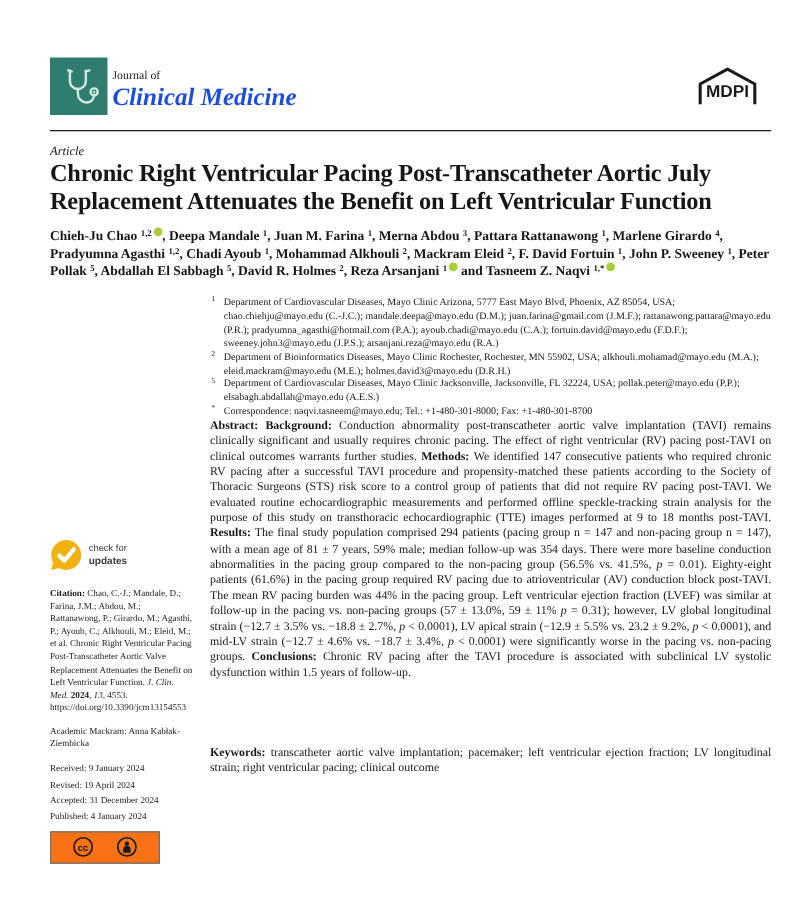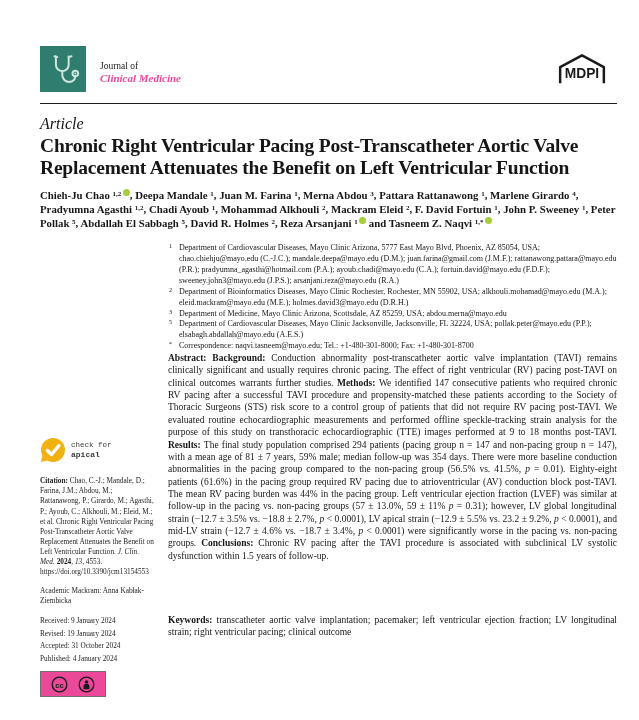--- a/index.html
+++ b/index.html
@@ -10,32 +10,32 @@
     font-family:"Liberation Serif", serif;
     overflow:hidden;
   }
   .page { width:639px; height:720px; padding:0 22px 0 40px; }
 
   
   .header {
     display:flex; justify-content:space-between; align-items:flex-start;
     padding-top:46px; padding-bottom:9px; border-bottom:1.4px solid #1b1b1b;
   }
-  .brand { display:flex; align-items:center; gap:14px; }
+  .brand { display:flex; align-items:center; gap:4px; }
   .brand-logo {
     width:46px; height:46px; background:#2e7d6e;
     display:flex; align-items:center; justify-content:center;
   }
   .brand-text { padding-top:8px; }
   .brand-pre { font-size:9.5px; color:#222; line-height:1.1; }
-  .brand-name { font-size:11px; font-weight:bold; font-style:italic; color:#ec4899; line-height:1.2; }
+  .brand-name { font-size:20px; font-weight:bold; font-style:italic; color:#1d4ed8; line-height:1.2; }
   .mdpi { margin-top:6px; margin-right:6px; }
 
   
-  .type-label { margin-top:11px; font-style:italic; font-size:16px; }
+  .type-label { margin-top:11px; font-style:italic; font-size:10px; }
   .title { margin-top:2px; font-size:19.5px; font-weight:bold; line-height:1.13; letter-spacing:-0.2px; }
   .authors { margin-top:9px; font-size:10.8px; font-weight:bold; line-height:1.3; }
   .authors .ssup { font-size:7px; position:relative; top:-3.5px; }
   .orcid {
     display:inline-block; width:7px; height:7px; border-radius:50%;
     background:#a6ce39; position:relative; top:-3px; margin-left:1.5px;
   }
 
   
   .main { display:flex; margin-top:13px; }
@@ -48,30 +48,30 @@
   .aff .m { position:absolute; left:1px; top:-1px; font-size:6.2px; }
 
   
   .abstract { font-size:9.5px; line-height:1.3; text-align:justify; }
   .keywords { margin-top:52px; font-size:9.5px; line-height:1.3; text-align:justify; }
   .sb { font-weight:bold; }
   .si { font-style:italic; }
 
   
   .updates { margin-top:194px; display:flex; align-items:center; gap:5px; cursor:pointer; }
-  .updates-text { font-family:Liberation Mono, monospace; color:#3c3c3c; font-size:7.5px; line-height:1.15; }
+  .updates-text { font-family:Liberation Sans, sans-serif; color:#3c3c3c; font-size:7.5px; line-height:1.15; }
   .updates-text .l2 { font-weight:bold; font-size:8px; }
   .citation { margin-top:13px; }
   .citation .sb { font-weight:bold; }
   .editor { margin-top:9px; }
   .dates { margin-top:10px; }
   .dates div { margin-bottom:2.6px; }
   .license {
-    margin-top:7px; width:66px; height:26px;
-    background:#ec4899; border:1.6px solid #6f6f6f;
+    margin-top:7px; width:88px; height:26px;
+    background:#f97316; border:1.6px solid #6f6f6f;
     display:flex; align-items:center; justify-content:space-evenly;
   }
 
   .doi-link { cursor:pointer; }
 </style>
 </head>
 <body>
 
 <div class="page">
 
@@ -95,67 +95,66 @@
     </div>
     <div class="mdpi">
       <svg width="58" height="38" viewBox="0 0 60 40">
         <polyline points="7,33 7,16 30,3.5 53,16 53,33" fill="none" stroke="#1a1a1a" stroke-width="2.6" stroke-linejoin="round"></polyline>
         <text x="30" y="27" text-anchor="middle" font-family="Liberation Sans, sans-serif" font-size="14.5" font-weight="bold" fill="#1a1a1a">MDPI</text>
       </svg>
     </div>
   </div>
 
   <div class="type-label">Article</div>
-  <h1 class="title">Chronic Right Ventricular Pacing Post-Transcatheter Aortic Valve Replacement Attenuates the Benefit on Left Ventricular Function</h1>
+  <h1 class="title">Chronic Right Ventricular Pacing Post-Transcatheter Aortic July Replacement Attenuates the Benefit on Left Ventricular Function</h1>
   <div class="authors" id="authors"><span>Chieh-Ju Chao </span><span class="ssup">1,2</span><span class="orcid"></span>, <span>Deepa Mandale </span><span class="ssup">1</span>, <span>Juan M. Farina </span><span class="ssup">1</span>, <span>Merna Abdou </span><span class="ssup">3</span>, <span>Pattara Rattanawong </span><span class="ssup">1</span>, <span>Marlene Girardo </span><span class="ssup">4</span>, <span>Pradyumna Agasthi </span><span class="ssup">1,2</span>, <span>Chadi Ayoub </span><span class="ssup">1</span>, <span>Mohammad Alkhouli </span><span class="ssup">2</span>, <span>Mackram Eleid </span><span class="ssup">2</span>, <span>F. David Fortuin </span><span class="ssup">1</span>, <span>John P. Sweeney </span><span class="ssup">1</span>, <span>Peter Pollak </span><span class="ssup">5</span>, <span>Abdallah El Sabbagh </span><span class="ssup">5</span>, <span>David R. Holmes </span><span class="ssup">2</span>, <span>Reza Arsanjani </span><span class="ssup">1</span><span class="orcid"></span> and <span>Tasneem Z. Naqvi </span><span class="ssup">1,*</span><span class="orcid"></span></div>
 
   <div class="main">
 
     <div class="sidebar">
       <div class="updates">
         <svg width="26" height="26" viewBox="0 0 26 26">
           <circle cx="13" cy="13" r="12" fill="#f1b211"></circle>
           <path d="M2.2 19 L1 25 L7.5 23.4 Z" fill="#f1b211"></path>
           <path d="M7.5 13.5 L11.5 17.5 L19 8.5" fill="none" stroke="#ffffff" stroke-width="3.4" stroke-linecap="round" stroke-linejoin="round"></path>
         </svg>
         <div class="updates-text">
           <div class="l1">check for</div>
-          <div class="l2">apical</div>
+          <div class="l2">updates</div>
         </div>
       </div>
 
       <div class="citation"><span class="sb">Citation: </span><span>Chao, C.-J.; Mandale, D.; Farina, J.M.; Abdou, M.; Rattanawong, P.; Girardo, M.; Agasthi, P.; Ayoub, C.; Alkhouli, M.; Eleid, M.; et al. Chronic Right Ventricular Pacing Post-Transcatheter Aortic Valve Replacement Attenuates the Benefit on Left Ventricular Function. </span><span class="si">J. Clin. Med. </span><span class="sb">2024</span><span>, </span><span class="si">13</span><span>, 4553. </span><span class="doi-link">https://doi.org/10.3390/jcm13154553</span></div>
 
       <div class="editor">Academic Mackram: Anna Kabłak-Ziembicka</div>
 
       <div class="dates" id="dates">
           <div>Received: 9 January 2024</div>
-          <div>Revised: 19 January 2024</div>
-          <div>Accepted: 31 October 2024</div>
+          <div>Revised: 19 April 2024</div>
+          <div>Accepted: 31 December 2024</div>
           <div>Published: 4 January 2024</div>
         </div>
 
       <div class="license">
         <svg width="17" height="17" viewBox="0 0 20 20">
           <circle cx="10" cy="10" r="8.6" fill="none" stroke="#1a1a1a" stroke-width="1.6"></circle>
           <text x="10" y="13.6" text-anchor="middle" font-family="Liberation Sans, sans-serif" font-size="9" font-weight="bold" fill="#1a1a1a">cc</text>
         </svg>
         <svg width="17" height="17" viewBox="0 0 20 20">
           <circle cx="10" cy="10" r="8.6" fill="none" stroke="#1a1a1a" stroke-width="1.6"></circle>
           <circle cx="10" cy="7" r="2.1" fill="#1a1a1a"></circle>
           <path d="M6.5 15.5 v-3.2 a3.5 3.1 0 0 1 7 0 V15.5" fill="#1a1a1a"></path>
         </svg>
       </div>
     </div>
 
     <div class="content">
       <div class="affs" id="affs">
           <div class="aff"><span class="m">1</span><span>Department of Cardiovascular Diseases, Mayo Clinic Arizona, 5777 East Mayo Blvd, Phoenix, AZ 85054, USA; chao.chiehju@mayo.edu (C.-J.C.); mandale.deepa@mayo.edu (D.M.); juan.farina@gmail.com (J.M.F.); rattanawong.pattara@mayo.edu (P.R.); pradyumna_agasthi@hotmail.com (P.A.); ayoub.chadi@mayo.edu (C.A.); fortuin.david@mayo.edu (F.D.F.); sweeney.john3@mayo.edu (J.P.S.); arsanjani.reza@mayo.edu (R.A.)</span></div>
           <div class="aff"><span class="m">2</span><span>Department of Bioinformatics Diseases, Mayo Clinic Rochester, Rochester, MN 55902, USA; alkhouli.mohamad@mayo.edu (M.A.); eleid.mackram@mayo.edu (M.E.); holmes.david3@mayo.edu (D.R.H.)</span></div>
-          <div class="aff"><span class="m">3</span><span>Department of Medicine, Mayo Clinic Arizona, Scottsdale, AZ 85259, USA; abdou.merna@mayo.edu</span></div>
           <div class="aff"><span class="m">5</span><span>Department of Cardiovascular Diseases, Mayo Clinic Jacksonville, Jacksonville, FL 32224, USA; pollak.peter@mayo.edu (P.P.); elsabagh.abdallah@mayo.edu (A.E.S.)</span></div>
           <div class="aff"><span class="m">*</span><span>Correspondence: naqvi.tasneem@mayo.edu; Tel.: +1-480-301-8000; Fax: +1-480-301-8700</span></div>
         </div>
       <p class="abstract"><span class="sb">Abstract: </span><span class="sb">Background: </span><span>Conduction abnormality post-transcatheter aortic valve implantation (TAVI) remains clinically significant and usually requires chronic pacing. The effect of right ventricular (RV) pacing post-TAVI on clinical outcomes warrants further studies. </span><span class="sb">Methods: </span><span>We identified 147 consecutive patients who required chronic RV pacing after a successful TAVI procedure and propensity-matched these patients according to the Society of Thoracic Surgeons (STS) risk score to a control group of patients that did not require RV pacing post-TAVI. We evaluated routine echocardiographic measurements and performed offline speckle-tracking strain analysis for the purpose of this study on transthoracic echocardiographic (TTE) images performed at 9 to 18 months post-TAVI. </span><span class="sb">Results: </span><span>The final study population comprised 294 patients (pacing group n = 147 and non-pacing group n = 147), with a mean age of 81 ± 7 years, 59% male; median follow-up was 354 days. There were more baseline conduction abnormalities in the pacing group compared to the non-pacing group (56.5% vs. 41.5%, </span><span class="si">p</span><span> = 0.01). Eighty-eight patients (61.6%) in the pacing group required RV pacing due to atrioventricular (AV) conduction block post-TAVI. The mean RV pacing burden was 44% in the pacing group. Left ventricular ejection fraction (LVEF) was similar at follow-up in the pacing vs. non-pacing groups (57 ± 13.0%, 59 ± 11% </span><span class="si">p</span><span> = 0.31); however, LV global longitudinal strain (−12.7 ± 3.5% vs. −18.8 ± 2.7%, </span><span class="si">p</span><span> &lt; 0.0001), LV apical strain (−12.9 ± 5.5% vs. 23.2 ± 9.2%, </span><span class="si">p</span><span> &lt; 0.0001), and mid-LV strain (−12.7 ± 4.6% vs. −18.7 ± 3.4%, </span><span class="si">p</span><span> &lt; 0.0001) were significantly worse in the pacing vs. non-pacing groups. </span><span class="sb">Conclusions: </span><span>Chronic RV pacing after the TAVI procedure is associated with subclinical LV systolic dysfunction within 1.5 years of follow-up.</span></p>
       <p class="keywords"><span class="sb">Keywords: </span><span>transcatheter aortic valve implantation; pacemaker; left ventricular ejection fraction; LV longitudinal strain; right ventricular pacing; clinical outcome</span></p>
     </div>
   </div>
 
 </div>
 

